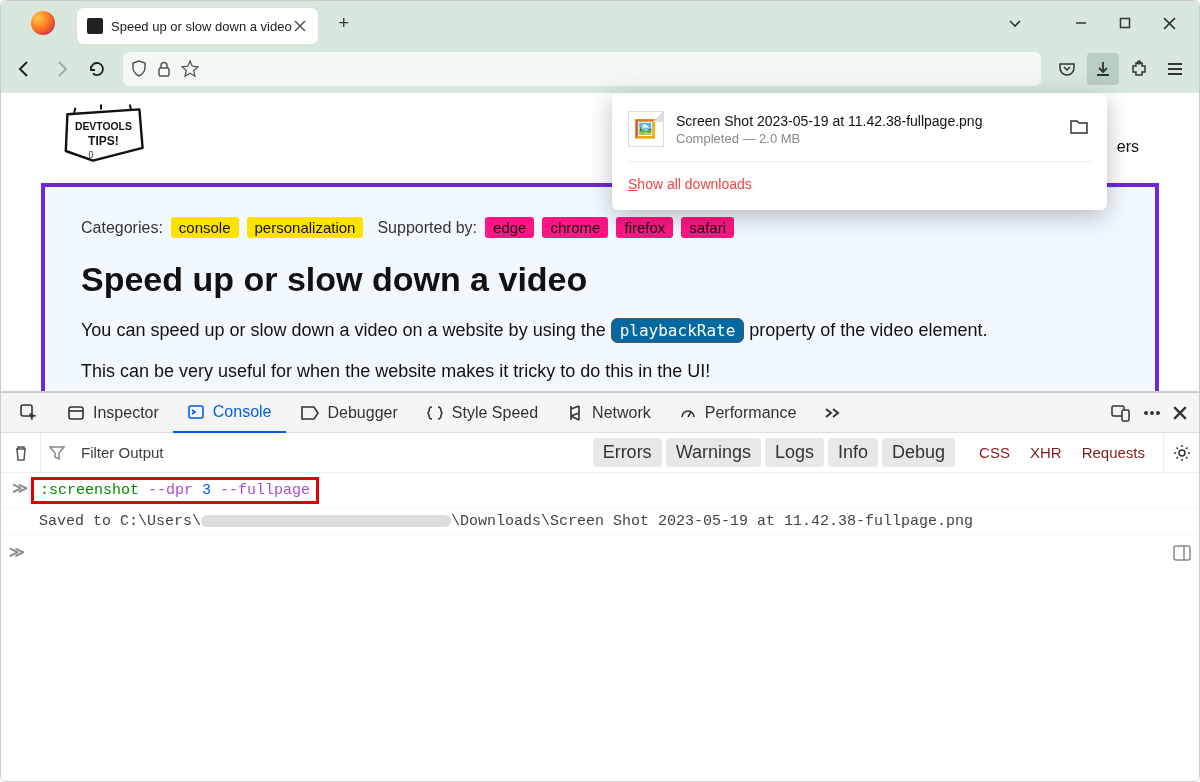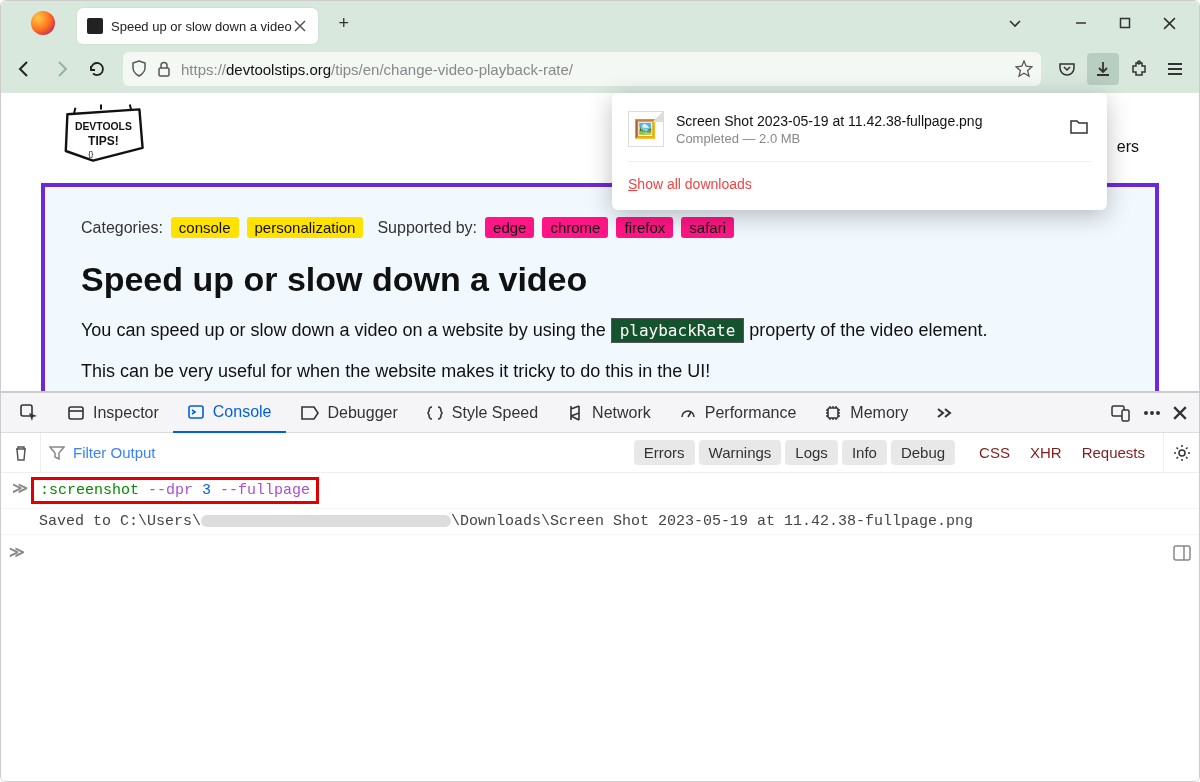--- a/index.html
+++ b/index.html
@@ -47,35 +47,35 @@
 .page { background: #fff; height: 298px; overflow: hidden; position: relative; }
 .logo-box { position: absolute; left: 60px; top: 10px; width: 88px; height: 64px; }
 .logo-box svg { width: 100%; height: 100%; }
 .cats-bar { position: absolute; right: 60px; top: 45px; font-size: 16px; color: #111; }
 .article { margin: 90px 40px 0 40px; background: #f1f9ff; border: 4px solid #6d28d9; padding: 30px 36px; }
 .article .meta { font-size: 16px; color: #333; display: flex; align-items: center; flex-wrap: wrap; gap: 8px; }
 .tag { background: #ffe200; color: #111; padding: 2px 8px; border-radius: 3px; font-size: 15px; }
 .btag { background: #ff1585; color: #111; padding: 2px 8px; border-radius: 3px; font-size: 15px; }
 .article h1 { font-size: 34px; font-weight: 700; color: #111; margin: 22px 0 18px 0; }
 .article p { font-size: 18px; color: #111; line-height: 1.5; margin-bottom: 14px; }
-.code-pill { background: #14532d; color: #fff; padding: 2px 8px; border-radius: 0; font-family: Consolas, monospace; font-size: 16px; border: 1px solid #555; }
+.code-pill { background: #0369a1; color: #fff; padding: 2px 8px; border-radius: 7px; font-family: Consolas, monospace; font-size: 16px; border: 1px solid #555; }
 
 
 .devtools { border-top: 2px solid #ccc; background: #fff; height: 390px; display: flex; flex-direction: column; }
 .dt-tabs { height: 40px; background: #f5f5f7; display: flex; align-items: center; padding: 0 4px; border-bottom: 1px solid #ddd; }
 .dt-tab { display: flex; align-items: center; gap: 8px; padding: 0 14px; height: 40px; font-size: 16px; color: #333; cursor: pointer; }
 .dt-tab.active { color: #0060df; border-bottom: 2px solid #0060df; margin-bottom: -1px; }
 .dt-tab .ic { display: inline-flex; }
 .dt-spacer { flex: 1; }
 .dt-right { display: flex; align-items: center; gap: 12px; padding-right: 8px; }
 .dt-filter-row { height: 40px; display: flex; align-items: center; border-bottom: 1px solid #eee; }
 .dt-trash { width: 40px; display: flex; align-items: center; justify-content: center; color: #555; border-right: 1px solid #eee; height: 100%; }
-.dt-filter { flex: 1; display: flex; align-items: center; padding: 0 8px; color: #3b82f6; font-size: 15px; gap: 8px; }
+.dt-filter { flex: 1; display: flex; align-items: center; padding: 0 8px; color: #404040; font-size: 15px; gap: 16px; }
 .dt-cats { display: flex; align-items: center; gap: 0; padding-right: 8px; }
-.dt-cat { padding: 4px 10px; font-size: 15px; color: #333; background: #e8e8e8; border-radius: 4px; margin-left: 4px; cursor: pointer; }
+.dt-cat { padding: 4px 10px; font-size: 18px; color: #333; background: #e8e8e8; border-radius: 4px; margin-left: 4px; cursor: pointer; }
 .dt-ext { padding: 0 10px; font-size: 15px; color: #7f1d1d; cursor: pointer; }
 .dt-gear { width: 36px; display: flex; align-items: center; justify-content: center; color: #333; border-left: 1px solid #eee; height: 40px; }
 
 .dt-console { flex: 1; font-family: Consolas, "Courier New", monospace; font-size: 15px; }
 .dt-line { display: flex; align-items: flex-start; padding: 4px 8px; border-bottom: 1px solid #f5f5f5; }
 .dt-prompt-ic { width: 22px; display: flex; justify-content: center; color: #888; font-weight: bold; flex-shrink: 0; padding-top: 2px; }
 .dt-cmd { border: 3px solid #e00000; padding: 2px 6px; display: inline-block; }
 .dt-cmd .kw { color: #058b00; }
 .dt-cmd .flag { color: #a84fd0; }
 .dt-cmd .argn { color: #0060df; }
@@ -148,23 +148,20 @@
       <svg width="16" height="18" viewBox="0 0 16 18">
           <path d="M8 1 L14 3 V8 C14 13 8 16 8 16 C8 16 2 13 2 8 V3 Z" stroke="#555" stroke-width="1.5" fill="none"></path>
         </svg>
     </span>
     <span class="lock">
       <svg width="14" height="16" viewBox="0 0 14 16">
           <rect x="2" y="7" width="10" height="8" rx="1.5" stroke="#555" stroke-width="1.5" fill="none"></rect>
           <path d="M4 7 V4.5 A3 3 0 0 1 10 4.5 V7" stroke="#555" stroke-width="1.5" fill="none"></path>
         </svg>
     </span>
-    <span class="url">
-      <span class="muted">https://</span><span class="host">devtoolstips.org</span><span class="muted">/tips/en/change-video-playback-rate/</span>
-    </span>
     <span class="star">
       <svg width="18" height="18" viewBox="0 0 18 18">
           <path d="M9 1 L11.2 6.2 L17 6.8 L12.6 10.6 L14 16.2 L9 13.2 L4 16.2 L5.4 10.6 L1 6.8 L6.8 6.2 Z" stroke="#555" stroke-width="1.3" fill="none"></path>
         </svg>
     </span>
   </div>
   <div class="tbtn">
     <svg width="18" height="18" viewBox="0 0 18 18">
         <path d="M2 4 H16 V8 A7 7 0 0 1 2 8 Z" stroke="#333" stroke-width="1.5" fill="none"></path>
         <path d="M6 7 L9 10 L12 7" stroke="#333" stroke-width="1.5" fill="none"></path>
@@ -290,29 +287,20 @@
     <div class="dt-tab">
       <span class="ic">
           <svg width="18" height="18" viewBox="0 0 18 18">
             <path d="M3 13 A6 6 0 0 1 15 13" stroke="#333" stroke-width="1.6" fill="none"></path>
             <path d="M9 13 L12 8" stroke="#333" stroke-width="1.6"></path>
           </svg>
         </span>
       <span>Performance</span>
     </div>
     <div class="dt-tab">
-      <span class="ic">
-          <svg width="18" height="18" viewBox="0 0 18 18">
-            <rect x="4" y="4" width="10" height="10" rx="1.5" stroke="#333" stroke-width="1.6" fill="none"></rect>
-            <path d="M6 2 V4 M9 2 V4 M12 2 V4 M6 14 V16 M9 14 V16 M12 14 V16 M2 6 H4 M2 9 H4 M2 12 H4 M14 6 H16 M14 9 H16 M14 12 H16" stroke="#333" stroke-width="1.4"></path>
-          </svg>
-        </span>
-      <span>Memory</span>
-    </div>
-    <div class="dt-tab">
       <svg width="18" height="14" viewBox="0 0 18 14">
           <path d="M2 3 L7 7 L2 11 M9 3 L14 7 L9 11" stroke="#333" stroke-width="2" fill="none"></path>
         </svg>
     </div>
     <div class="dt-spacer"></div>
     <div class="dt-right">
       <span>
         <svg width="20" height="18" viewBox="0 0 20 18">
             <rect x="1" y="2" width="12" height="10" rx="1.5" stroke="#333" stroke-width="1.5" fill="none"></rect>
             <rect x="11" y="6" width="7" height="11" rx="1.5" stroke="#333" stroke-width="1.5" fill="#f5f5f7"></rect>

